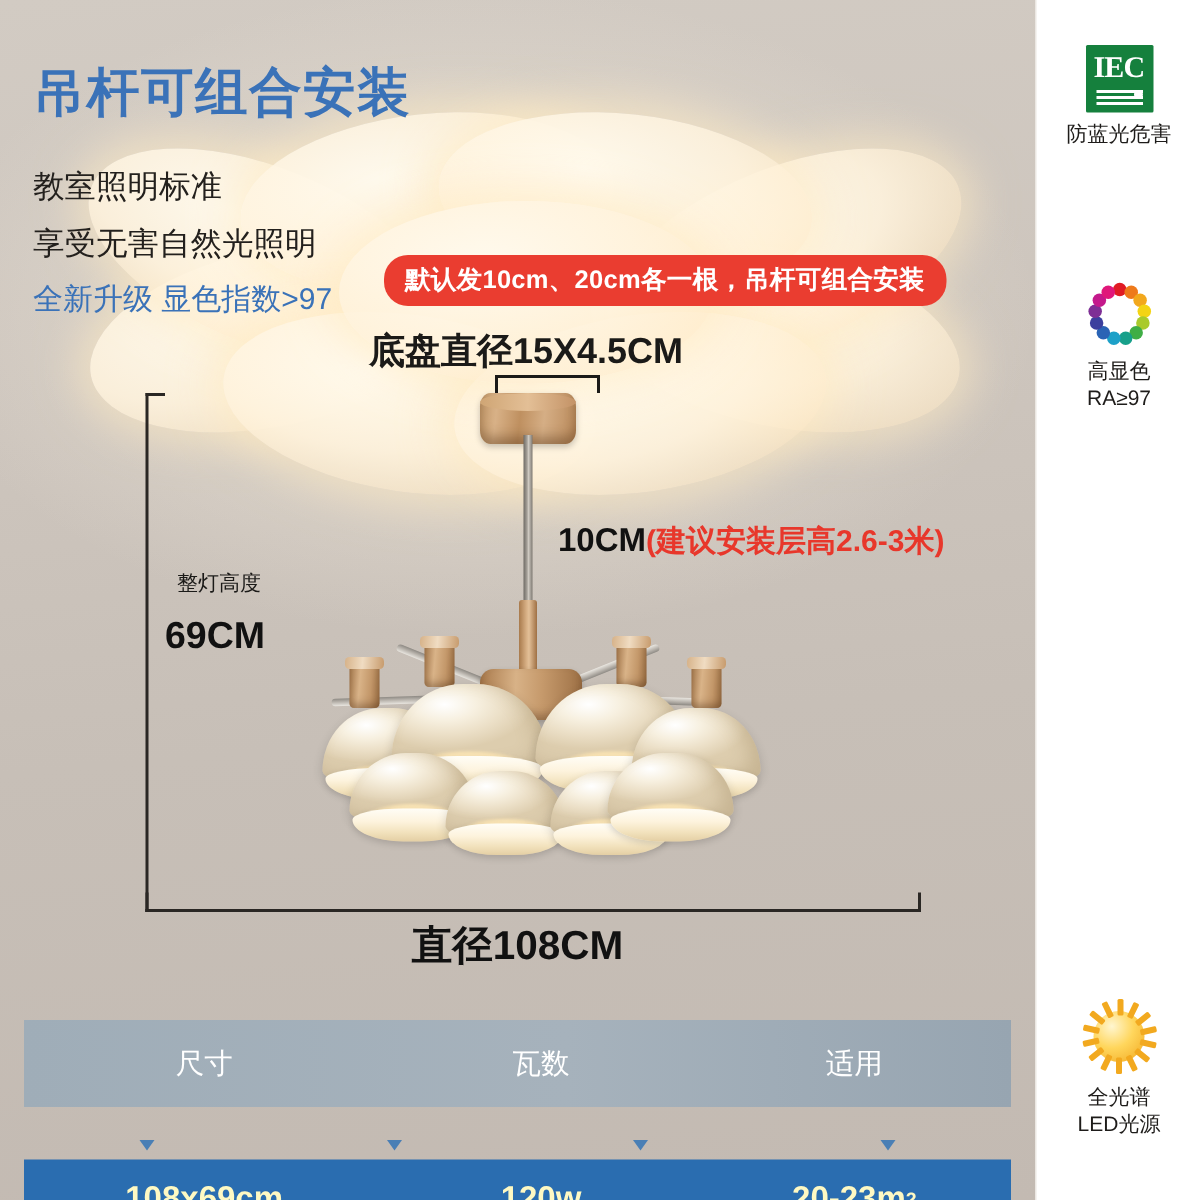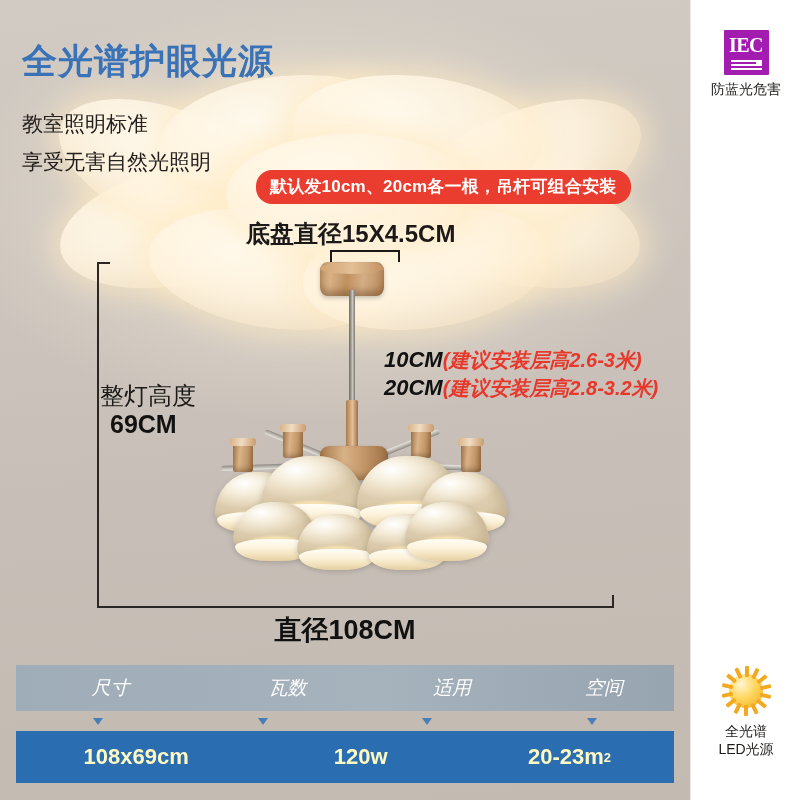--- a/index.html
+++ b/index.html
@@ -56,27 +56,27 @@
 
   
   #canopy-bracket{position:absolute;left:330px;top:250px;width:70px;height:14px;}
   #canopy-bracket i{position:absolute;background:#1b1a18;}
   #canopy-bracket .h{left:0;top:0;width:70px;height:2px;}
   #canopy-bracket .l{left:0;top:0;width:2px;height:12px;}
   #canopy-bracket .r{right:0;top:0;width:2px;height:12px;}
 
   
   #pole-label{position:absolute;left:388px;top:320px;font-size:19px;color:#1b1a18;white-space:nowrap;}
-  .pole-row{position:absolute;left:384px;font-size:22px;font-weight:bold;color:#111;white-space:nowrap;font-style:italic;}
+  .pole-row{position:absolute;left:372px;font-size:22px;font-weight:bold;color:#111;white-space:nowrap;}
   #pole10{top:347px;}
   #pole20{top:375px;}
   .pole-note{color:#e8372b;font-size:20px;font-weight:bold;}
 
   
-  #h-label{position:absolute;left:100px;top:380px;font-size:24px;color:#1b1a18;white-space:nowrap;}
+  #h-label{position:absolute;left:118px;top:380px;font-size:14px;color:#1b1a18;white-space:nowrap;}
   #h-value{position:absolute;left:110px;top:410px;font-size:25px;font-weight:bold;color:#111;white-space:nowrap;}
 
   
   #v-bracket{position:absolute;left:90px;top:262px;width:14px;height:346px;}
   #v-bracket i{position:absolute;background:#2a2724;}
   #v-bracket .v{left:7px;top:0;width:2px;height:346px;}
   #v-bracket .t{left:7px;top:0;width:13px;height:2px;}
   #v-bracket .b{left:7px;bottom:0;width:13px;height:2px;}
 
   
@@ -147,21 +147,21 @@
 
   
   #sidebar{
     position:absolute;left:690px;top:0;width:110px;height:800px;background:#ffffff;
     border-left:1px solid #ebe7e2;
   }
   .badge{position:absolute;left:0;width:110px;text-align:center;}
   .badge .cap{font-size:14px;color:#1e1c1a;line-height:18px;white-space:nowrap;}
   .icon-wrap{display:flex;justify-content:center;align-items:center;margin-bottom:5px;}
 
-  .iec-box{width:45px;height:45px;background:#a21caf;position:relative;border-radius:1px;}
+  .iec-box{width:45px;height:45px;background:#15803d;position:relative;border-radius:1px;}
   .iec-box .t{position:absolute;left:0;right:0;top:4px;color:#fff;font-size:20px;font-weight:bold;
     letter-spacing:-.5px;font-family:"Liberation Serif",serif;}
   .iec-box .bar{position:absolute;left:7px;right:7px;height:2px;background:#fff;}
   .iec-box .b1{top:30px;}
   .iec-box .b2{top:34px;}
   .iec-box .b3{top:38px;}
   .iec-box .dot{position:absolute;right:7px;top:30px;width:6px;height:6px;border-radius:50%;background:#fff;}
 
   .wheel{position:relative;width:48px;height:48px;}
   .wheel span{position:absolute;width:9px;height:9px;border-radius:50%;left:19.5px;top:19.5px;}
@@ -178,22 +178,22 @@
   .ieee-txt{color:#1f4f92;font-size:22px;font-weight:bold;font-family:"Liberation Serif",serif;letter-spacing:-.5px;}
 
   .sun{position:relative;width:52px;height:52px;}
   .sun .core{position:absolute;left:9px;top:9px;width:34px;height:34px;border-radius:50%;
     background:radial-gradient(circle at 36% 30%, #fff6d0 0%, #ffd65c 45%, #f0a61e 100%);}
   .sun .ray{position:absolute;left:25px;top:1px;width:4px;height:11px;background:#f2a91f;
     transform-origin:1.5px 25px;border-radius:1px;}
 
   
   #table{position:absolute;left:0;top:665px;width:690px;}
-  #thead{display:flex;height:46px;background:linear-gradient(90deg,#9fadb8 0%,#a6b2bc 55%,#97a5b1 100%);
-    margin:0 16px;font-style:italic;}
+  #thead{display:flex;height:58px;background:linear-gradient(90deg,#9fadb8 0%,#a6b2bc 55%,#97a5b1 100%);
+    margin:15px 16px;}
   #thead div{flex:1;display:flex;align-items:center;justify-content:center;
     color:#fff;font-size:19px;}
   #arrows{display:flex;height:20px;margin:0 16px;}
   #arrows div{flex:1;display:flex;align-items:center;justify-content:center;}
   .caret{width:0;height:0;border-left:5px solid transparent;border-right:5px solid transparent;
     border-top:7px solid #4a7fb5;}
   #trow{display:flex;height:52px;background:#2a6db0;margin:0 16px;}
   #trow div{flex:1;display:flex;align-items:center;justify-content:center;
     color:#fef9c3;font-size:22px;font-weight:bold;}
   #trow sup{font-size:13px;vertical-align:super;font-weight:bold;}
@@ -215,38 +215,36 @@
       <div class="petal" style="left:12px;  top:42px;  width:250px;height:118px;transform:rotate(22deg);"></div>
       <div class="petal" style="left:352px; top:96px;  width:250px;height:118px;transform:rotate(12deg);"></div>
       <div class="petal" style="left:358px; top:42px;  width:250px;height:118px;transform:rotate(-22deg);"></div>
       <div class="petal" style="left:120px; top:6px;   width:250px;height:118px;transform:rotate(-6deg);"></div>
       <div class="petal" style="left:252px; top:6px;   width:250px;height:118px;transform:rotate(6deg);"></div>
       <div class="petal" style="left:108px; top:140px; width:250px;height:118px;transform:rotate(8deg);"></div>
       <div class="petal" style="left:262px; top:140px; width:250px;height:118px;transform:rotate(-8deg);"></div>
       <div class="petal" style="left:186px; top:64px;  width:250px;height:122px;transform:rotate(0deg);"></div>
     </div>
 
-    <div id="title">全光谱护眼光源</div>
+    <div id="title">吊杆可组合安装</div>
     <div class="sub" id="sub1">教室照明标准</div>
     <div class="sub" id="sub2">享受无害自然光照明</div>
+    <div class="sub" id="sub3">全新升级 显色指数&gt;97</div>
 
     <div id="pill">默认发10cm、20cm各一根，吊杆可组合安装</div>
     <div id="base-dia">底盘直径15X4.5CM</div>
 
     <div id="canopy-bracket">
       <i class="h"></i>
         <i class="l"></i>
         <i class="r"></i>
     </div>
 
     <div class="pole-row" id="pole10">
       <span>10CM</span><span class="pole-note">(建议安装层高2.6-3米)</span>
-    </div>
-    <div class="pole-row" id="pole20">
-      <span>20CM</span><span class="pole-note">(建议安装层高2.8-3.2米)</span>
     </div>
 
     <div id="v-bracket">
       <i class="v"></i>
         <i class="t"></i>
         <i class="b"></i>
     </div>
     <div id="h-label">整灯高度</div>
     <div id="h-value">69CM</div>
 
@@ -315,21 +313,20 @@
         <i class="l"></i>
         <i class="r"></i>
     </div>
     <div id="dia-text">直径108CM</div>
 
     <div id="table">
       <div id="thead">
         <div>尺寸</div>
         <div>瓦数</div>
         <div>适用</div>
-        <div>空间</div>
       </div>
       <div id="arrows">
         <div>
             <span class="caret"></span>
           </div>
         <div>
             <span class="caret"></span>
           </div>
         <div>
             <span class="caret"></span>
@@ -358,20 +355,41 @@
           <div class="t">IEC</div>
           <div class="bar b1"></div>
             <div class="bar b2"></div>
             <div class="bar b3"></div>
           <div class="dot"></div>
         </div>
       </div>
       <div class="cap">防蓝光危害</div>
     </div>
 
+    <div class="badge" style="top:185px;">
+      <div class="icon-wrap">
+        <div class="wheel" id="wheel">
+            <span style="background: rgb(224, 27, 36); transform: translate(1.01033e-15px, -16.5px);"></span>
+            <span style="background: rgb(238, 122, 27); transform: translate(7.66793px, -14.61px);"></span>
+            <span style="background: rgb(242, 168, 29); transform: translate(13.5792px, -9.37307px);"></span>
+            <span style="background: rgb(244, 212, 20); transform: translate(16.3797px, -1.98886px);"></span>
+            <span style="background: rgb(169, 202, 43); transform: translate(15.4278px, 5.85098px);"></span>
+            <span style="background: rgb(63, 174, 69); transform: translate(10.9415px, 12.3504px);"></span>
+            <span style="background: rgb(23, 160, 138); transform: translate(3.94871px, 16.0205px);"></span>
+            <span style="background: rgb(29, 160, 200); transform: translate(-3.94871px, 16.0205px);"></span>
+            <span style="background: rgb(42, 99, 181); transform: translate(-10.9415px, 12.3504px);"></span>
+            <span style="background: rgb(60, 63, 158); transform: translate(-15.4278px, 5.85098px);"></span>
+            <span style="background: rgb(126, 47, 149); transform: translate(-16.3797px, -1.98886px);"></span>
+            <span style="background: rgb(196, 25, 140); transform: translate(-13.5792px, -9.37307px);"></span>
+            <span style="background: rgb(224, 23, 122); transform: translate(-7.66793px, -14.61px);"></span>
+          </div>
+      </div>
+      <div class="cap">高显色</div>
+      <div class="cap">RA≥97</div>
+    </div>
 
 
 
     <div class="badge" style="top:665px;">
       <div class="icon-wrap">
         <div class="sun" id="sun">
             <div class="core"></div>
             <div class="ray" style="transform: rotate(0deg);"></div>
             <div class="ray" style="transform: rotate(25.7143deg);"></div>
             <div class="ray" style="transform: rotate(51.4286deg);"></div>

